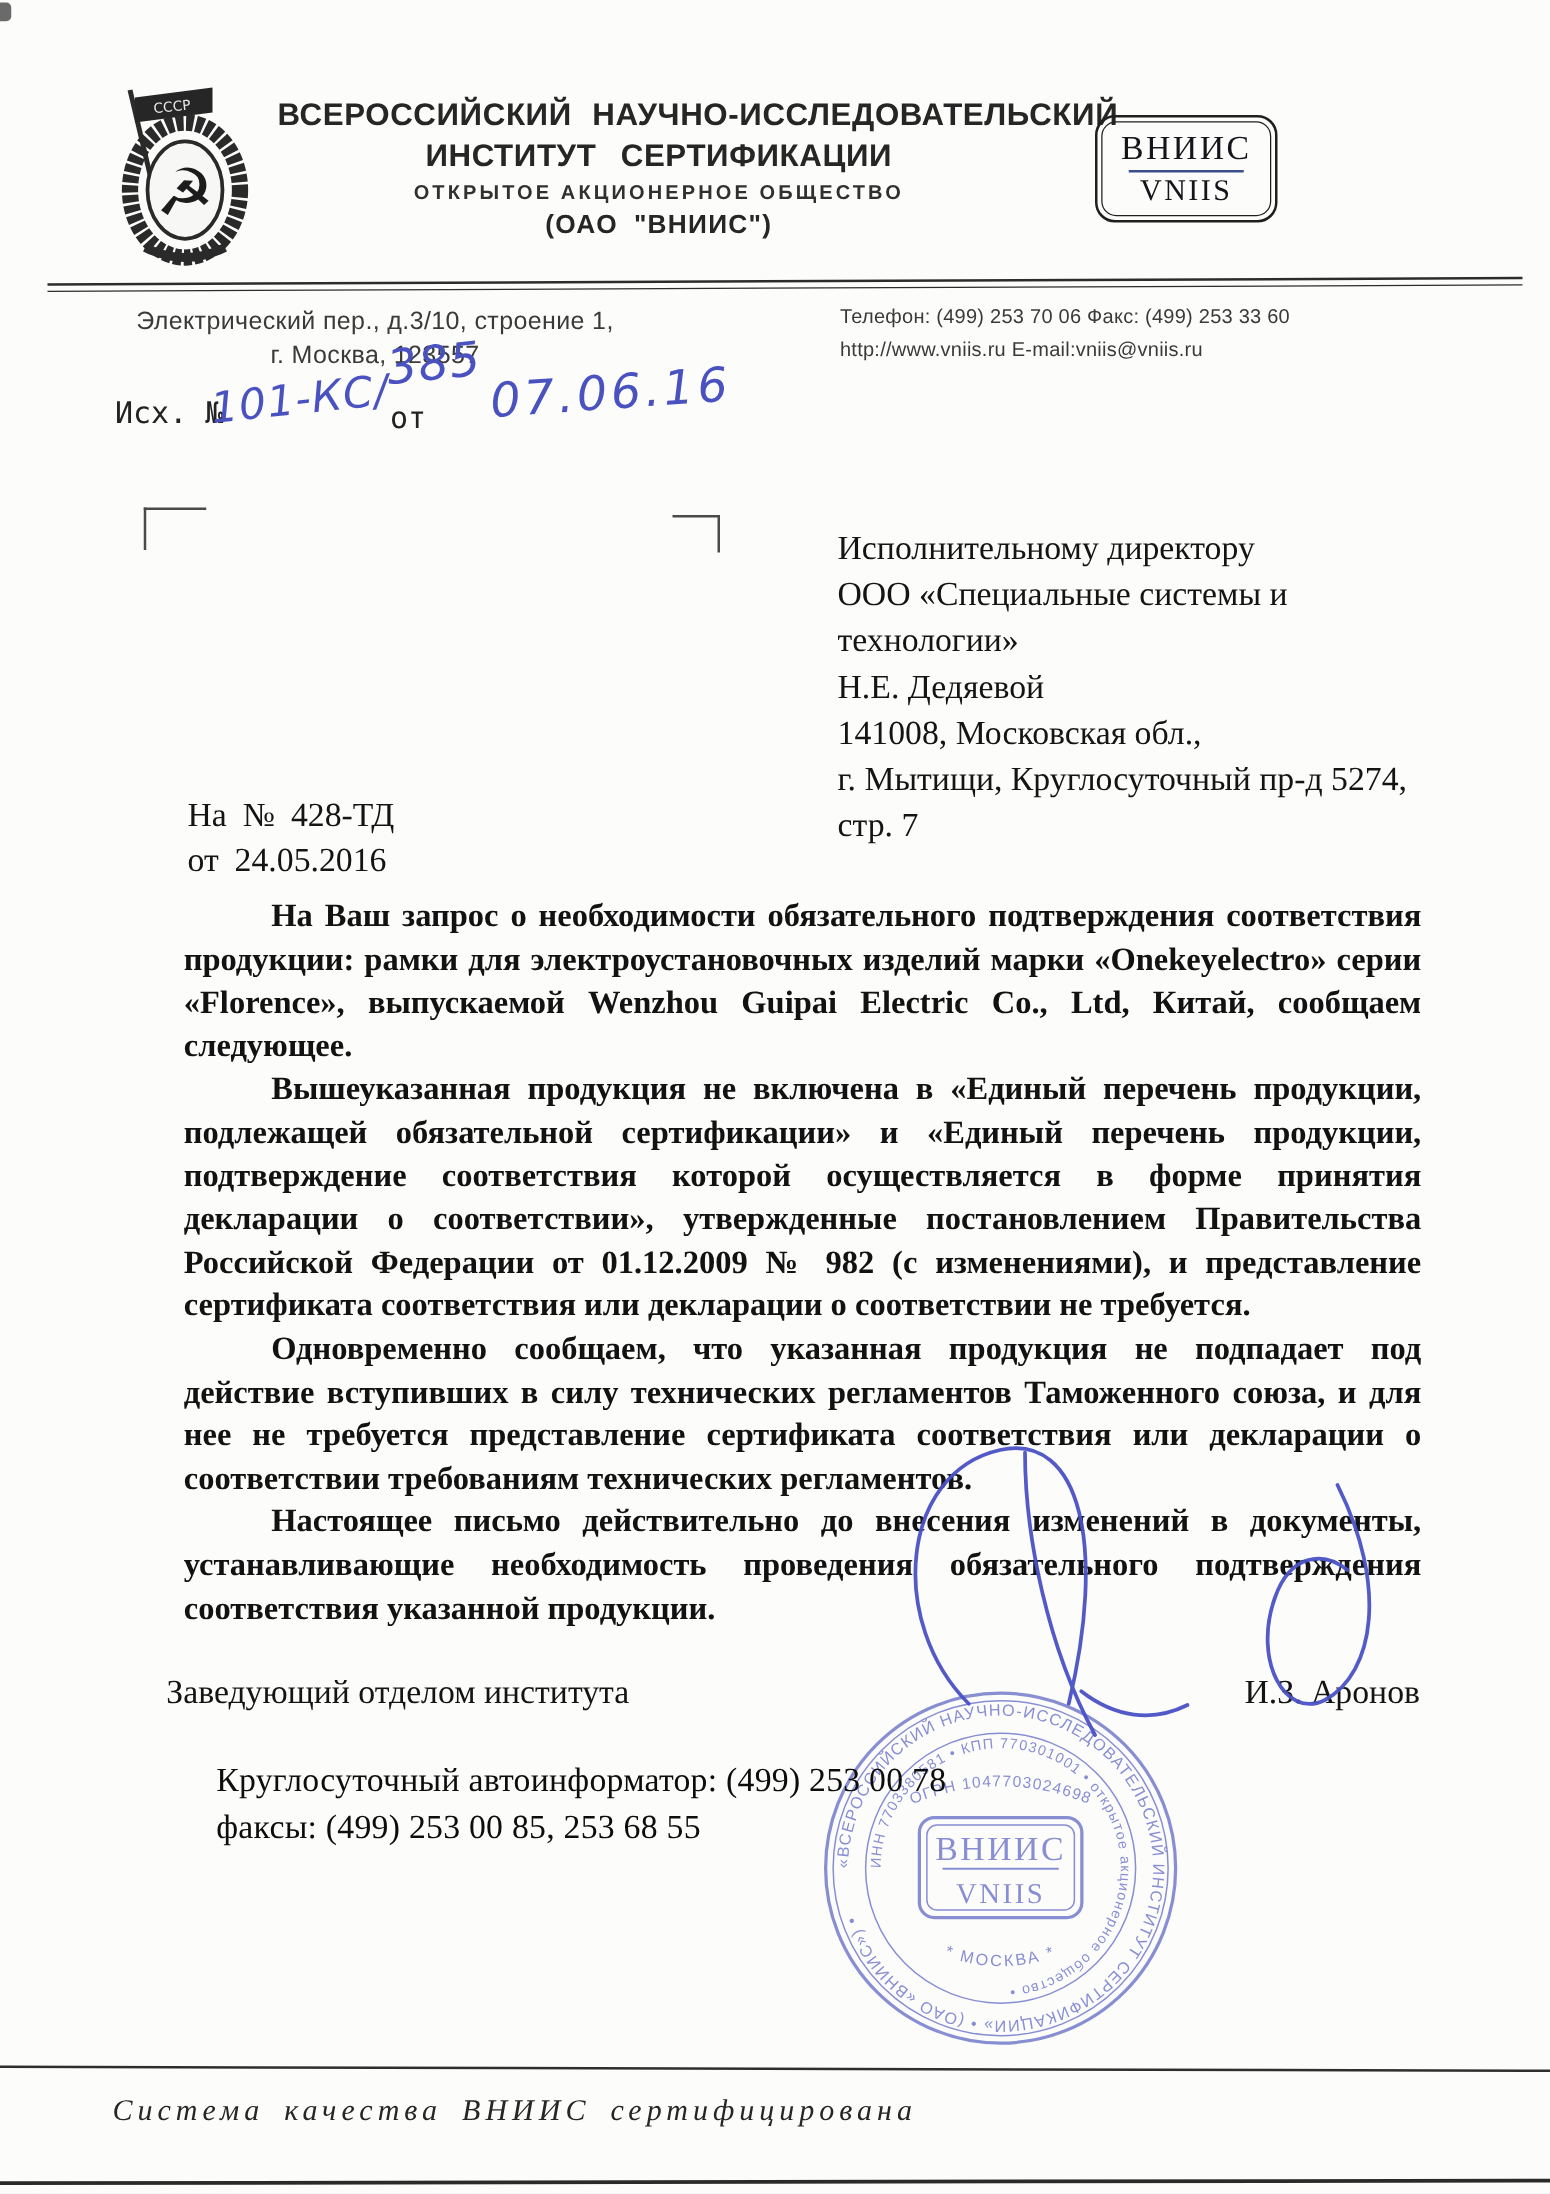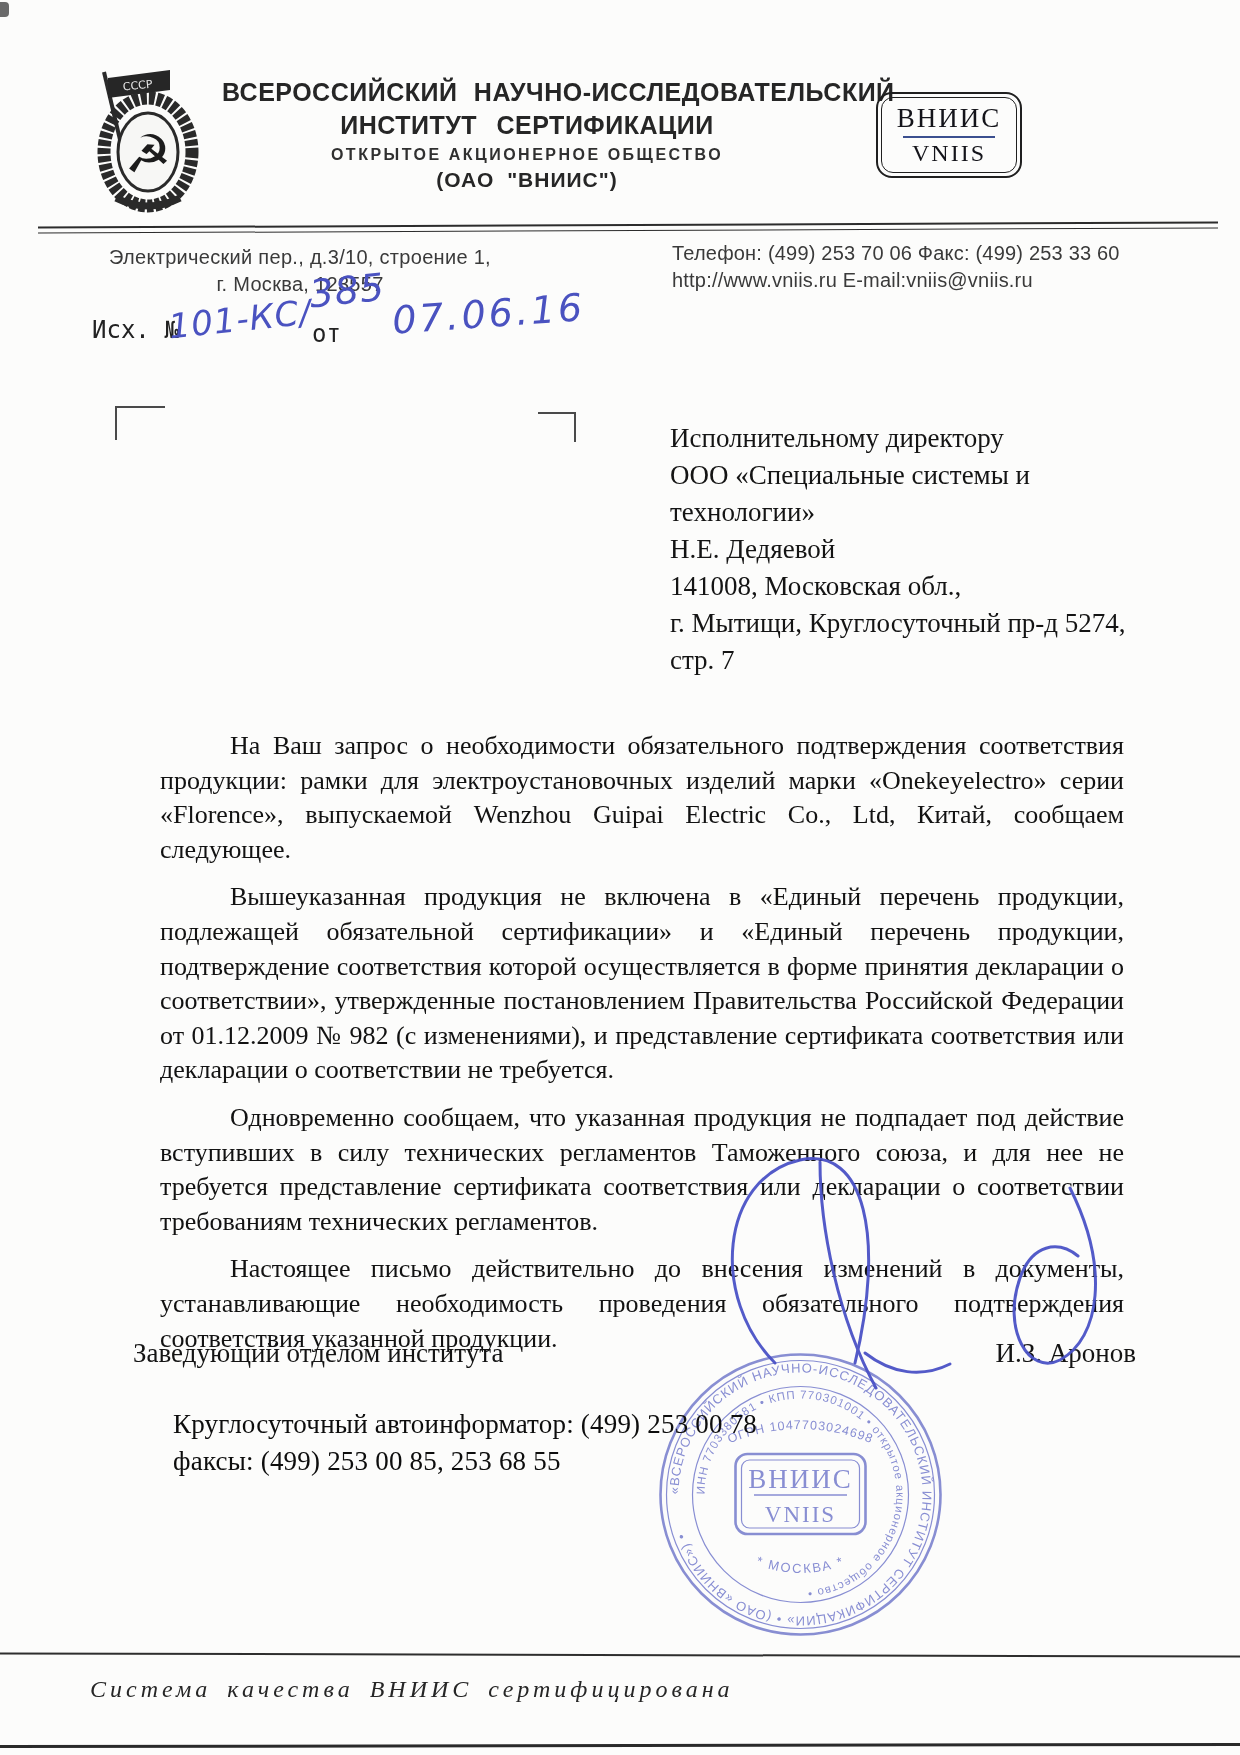--- a/index.html
+++ b/index.html
@@ -22,39 +22,39 @@
   .vniis-rule{width:92px;height:0;border-top:2px solid #3b4f8f;margin:4px 0 3px 0;}
   .vniis-lat{font-size:24px;letter-spacing:2px;color:#14141a;line-height:1;}
 
   .emblem{left:86px;top:64px;width:120px;height:150px;}
 
   .rule-double{left:38px;top:224px;width:1180px;height:4px;border-top:2px solid #2c2c2c;border-bottom:1px solid #2c2c2c;transform:rotate(-.25deg);}
 
   .addr{left:60px;top:244px;width:480px;text-align:center;font-family:"Liberation Sans",sans-serif;
         font-size:20px;line-height:27px;color:#3a3a3a;letter-spacing:.3px;}
   .phones{left:672px;top:240px;width:560px;font-family:"Liberation Sans",sans-serif;
-        font-size:20px;line-height:27px;color:#3a3a3a;letter-spacing:.2px;white-space:nowrap;}
+        font-size:16px;line-height:27px;color:#3a3a3a;letter-spacing:.2px;white-space:nowrap;}
 
   .typed{font-family:"DejaVu Sans Mono","Liberation Mono",monospace;font-size:24px;color:#222;}
   .isx-label{left:92px;top:316px;}
   .isx-ot{left:312px;top:320px;}
 
   .hand{font-family:"DejaVu Sans",sans-serif;font-style:italic;color:#4a52c0;}
   .hand-num{left:168px;top:292px;font-size:34px;transform:rotate(-6deg);letter-spacing:1px;}
   .hand-num .sup{display:inline-block;transform:translateY(-16px);font-size:38px;}
   .hand-date{left:392px;top:292px;font-size:38px;transform:rotate(-4deg);letter-spacing:3px;}
 
   .corner-tl{left:115px;top:406px;width:48px;height:32px;border-left:2px solid #4a4a4a;border-top:2px solid #4a4a4a;}
   .corner-tr{left:538px;top:412px;width:36px;height:28px;border-right:2px solid #4a4a4a;border-top:2px solid #4a4a4a;}
 
   .recipient{left:670px;top:420px;width:520px;font-size:27px;line-height:37px;color:#141414;}
   .reply{left:150px;top:634px;font-size:27px;line-height:36px;color:#141414;word-spacing:6px;}
 
   .body-text{left:147px;top:716px;width:990px;font-size:26px;line-height:34.6px;text-align:justify;color:#121212;}
-  .body-text p{margin:13px;text-indent:70px;}
+  .body-text p{margin:0;text-indent:70px;font-weight:bold;}
 
   .sig-pos{left:133px;top:1338px;font-size:27px;color:#141414;}
   .sig-name{right:104px;top:1338px;font-size:27px;color:#141414;}
 
   .contacts{left:133px;top:1406px;font-size:27px;line-height:37px;font-weight:normal;color:#0d0d0d;z-index:4;letter-spacing:.2px;margin-left:40px;}
 
   .stamp{left:658px;top:1352px;width:285px;height:285px;z-index:1;opacity:.85;}
   .signature{left:680px;top:1148px;width:470px;height:245px;z-index:3;}
 
   .foot-rule1{left:0;top:1654px;width:1240px;height:0;border-top:2px solid #2e2e2e;transform:rotate(.15deg);}
@@ -120,20 +120,24 @@
   <div class="abs recipient">
     <div>Исполнительному директору</div>
     <div>ООО «Специальные системы и</div>
     <div>технологии»</div>
     <div>Н.Е. Дедяевой</div>
     <div>141008, Московская обл.,</div>
     <div>г. Мытищи, Круглосуточный пр-д 5274,</div>
     <div>стр. 7</div>
   </div>
 
+  <div class="abs reply">
+    <div>На № 428-ТД</div>
+    <div>от 24.05.2016</div>
+  </div>
 
   <div class="abs body-text">
     <p>На Ваш запрос о необходимости обязательного подтверждения соответствия продукции: рамки для электроустановочных изделий марки «Onekeyelectro» серии «Florence», выпускаемой Wenzhou Guipai Electric Co., Ltd, Китай, сообщаем следующее.</p>
     <p>Вышеуказанная продукция не включена в «Единый перечень продукции, подлежащей обязательной сертификации» и «Единый перечень продукции, подтверждение соответствия которой осуществляется в форме принятия декларации о соответствии», утвержденные постановлением Правительства Российской Федерации от 01.12.2009 № 982 (с изменениями), и представление сертификата соответствия или декларации о соответствии не требуется.</p>
     <p>Одновременно сообщаем, что указанная продукция не подпадает под действие вступивших в силу технических регламентов Таможенного союза, и для нее не требуется представление сертификата соответствия или декларации о соответствии требованиям технических регламентов.</p>
     <p>Настоящее письмо действительно до внесения изменений в документы, устанавливающие необходимость проведения обязательного подтверждения соответствия указанной продукции.</p>
   </div>
 
   <div class="abs sig-pos">Заведующий отделом института</div>
   <div class="abs sig-name">И.З. Аронов</div>

